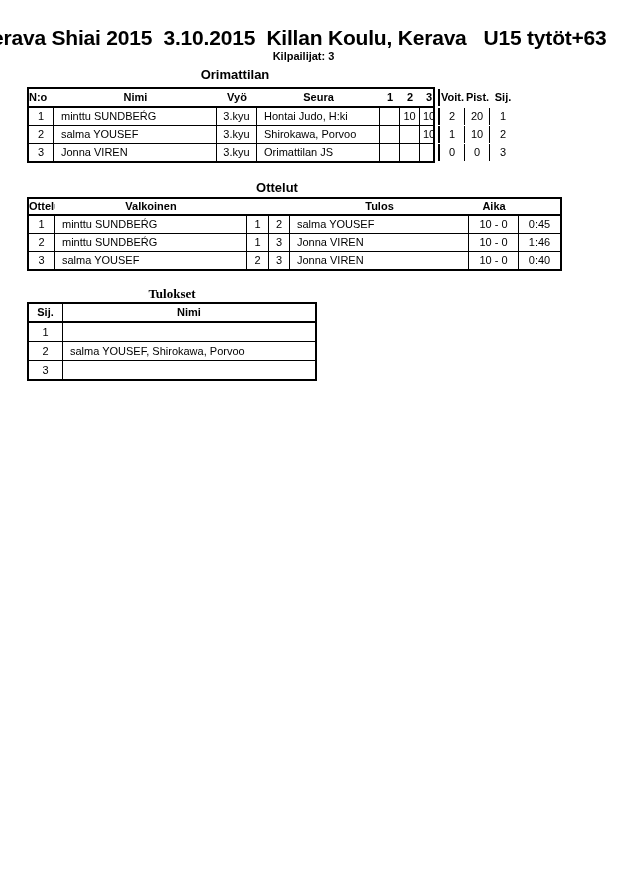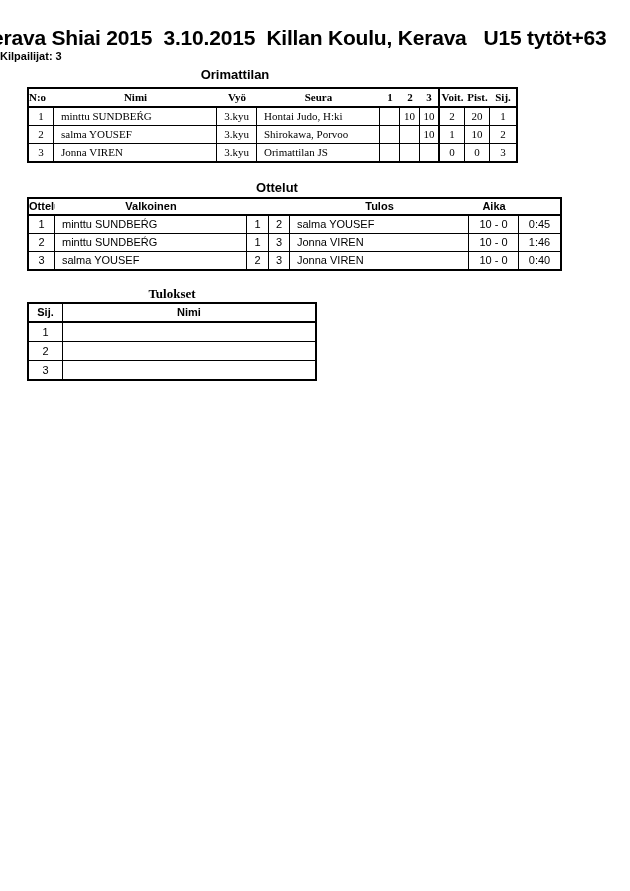--- a/index.html
+++ b/index.html
@@ -18,38 +18,38 @@
     font-size: 21px;
     font-weight: bold;
     letter-spacing: -0.2px;
     white-space: pre;
   }
   .count-label {
     position: absolute;
     top: 50px;
     left: 0;
     width: 607px;
-    text-align: left;
+    text-align: center;
     font-size: 11px;
     font-weight: bold;
     white-space: pre;
   }
   .section-heading {
     position: absolute;
     width: 300px;
     text-align: center;
     font-size: 13px;
     font-weight: bold;
   }
   #heading-kilpailijat { top: 67px;  left: 85px;  }
   #heading-ottelut     { top: 180px; left: 127px; }
   #heading-tulokset    { top: 286px; left: 22px; font-family: Liberation Serif, serif;  }
 
   .tbl { position: absolute; border: 2px solid #000; background: #fff; }
-  #table-kilpailijat { top: 87px;  left: 27px; width: 491px; font-family: Liberation Serif, serif; }
+  #table-kilpailijat { top: 87px;  left: 27px; width: 408px; }
   #table-ottelut     { top: 197px; left: 27px; width: 535px; }
   #table-tulokset    { top: 302px; left: 27px; width: 290px; }
 
   .row { display: grid; }
   #table-kilpailijat .row { grid-template-columns: 25px 163px 40px 123px 20px 20px 20px 25px 25px 26px; }
   #table-ottelut     .row { grid-template-columns: 26px 192px 22px 21px 179px 50px 41px; }
   #table-tulokset    .row { grid-template-columns: 34px 252px; }
 
   .cell {
     font-size: 11px;
@@ -184,17 +184,18 @@
 <div class="tbl" id="table-tulokset">
   <div class="row hdr">
     <div class="cell ac">Sij.</div>
     <div class="cell ac">Nimi</div>
   </div>
   <div class="row body">
     <div class="cell ac">1</div>
   </div>
   <div class="row body">
     <div class="cell ac">2</div>
+    <div class="cell al">salma YOUSEF, Shirokawa, Porvoo</div>
   </div>
   <div class="row body">
     <div class="cell ac">3</div>
   </div>
 </div>
 
 </body></html>

